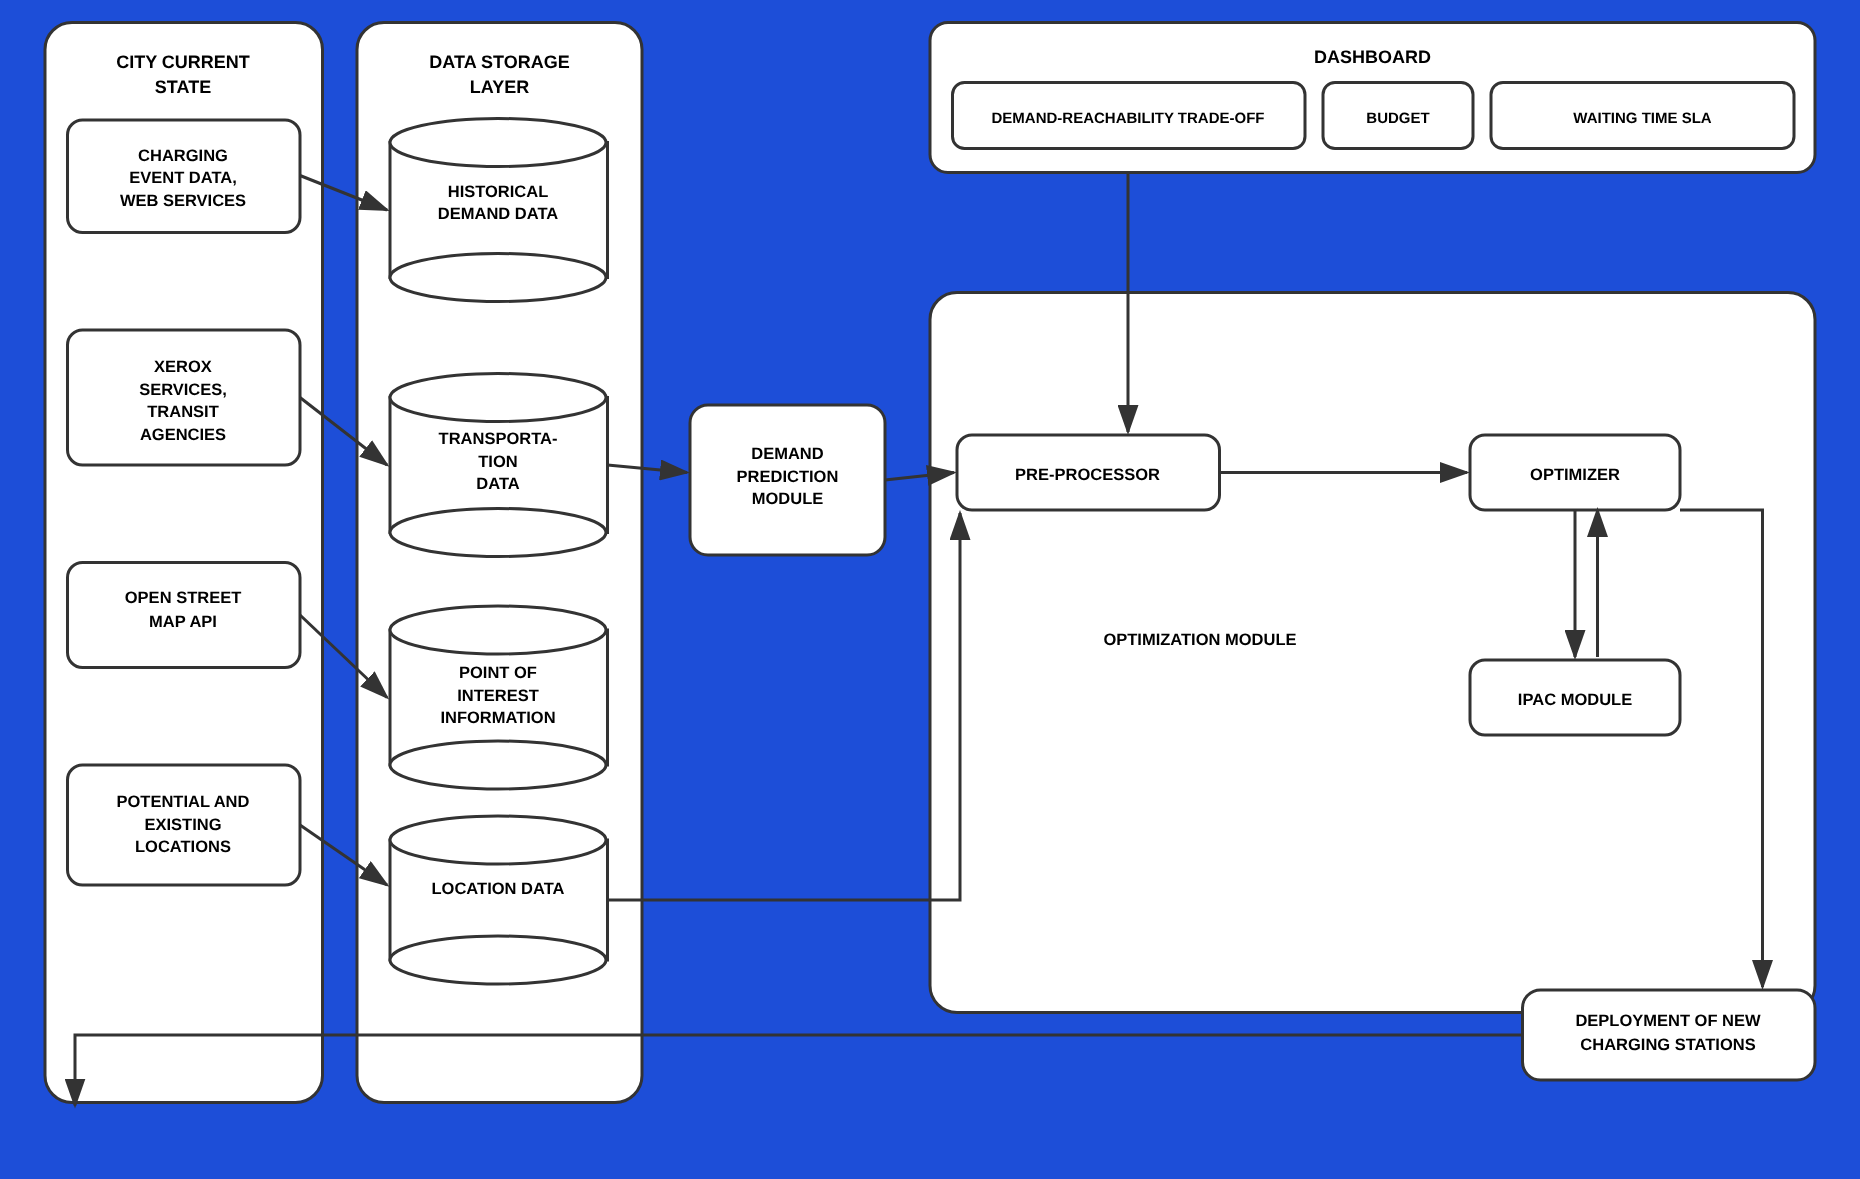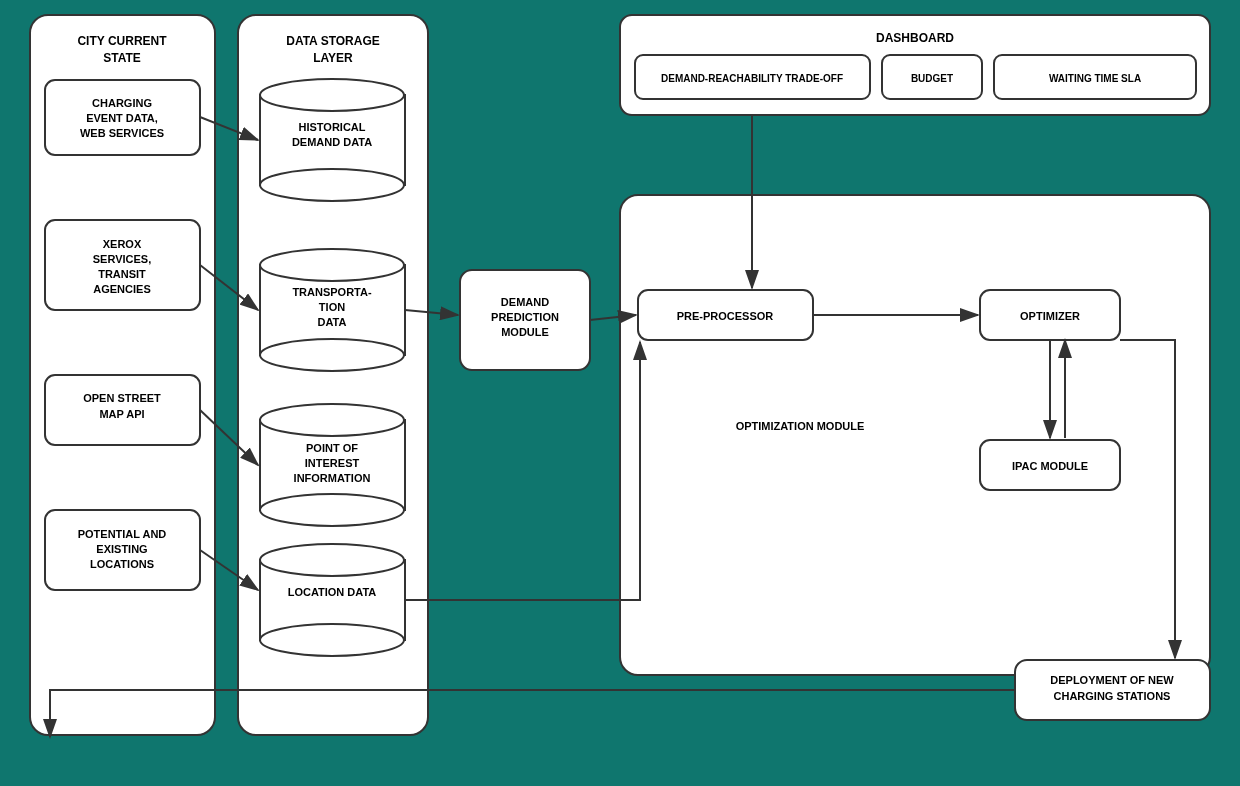--- a/index.html
+++ b/index.html
@@ -7,21 +7,21 @@
       width: 1240px;
       height: 786px;
       background: #fff;
       font-family: Arial, sans-serif;
       overflow: hidden;
     }
     .diagram-container {
       width: 1240px;
       height: 786px;
       position: relative;
-      background: #0f766e;
+      background: #1d4ed8;
     }
     svg {
       position: absolute;
       top: 0; left: 0;
       width: 1240px;
       height: 786px;
     }
   </style>
 </head>
 <body>

